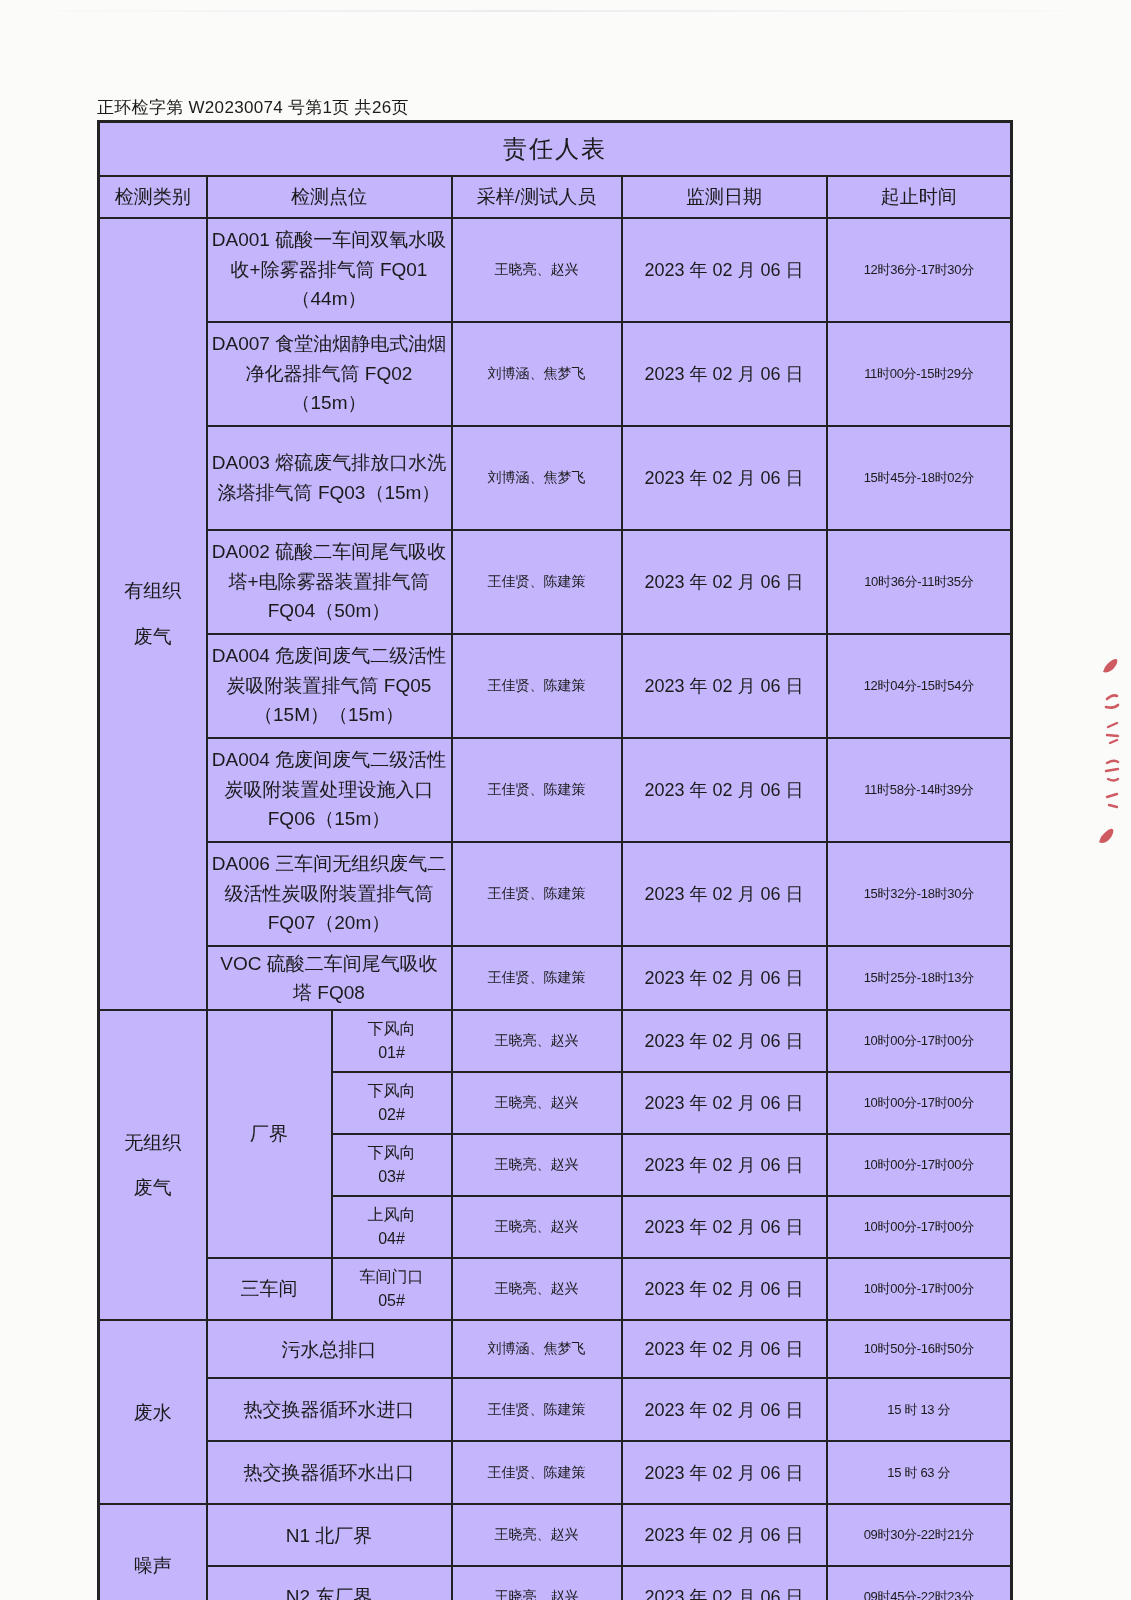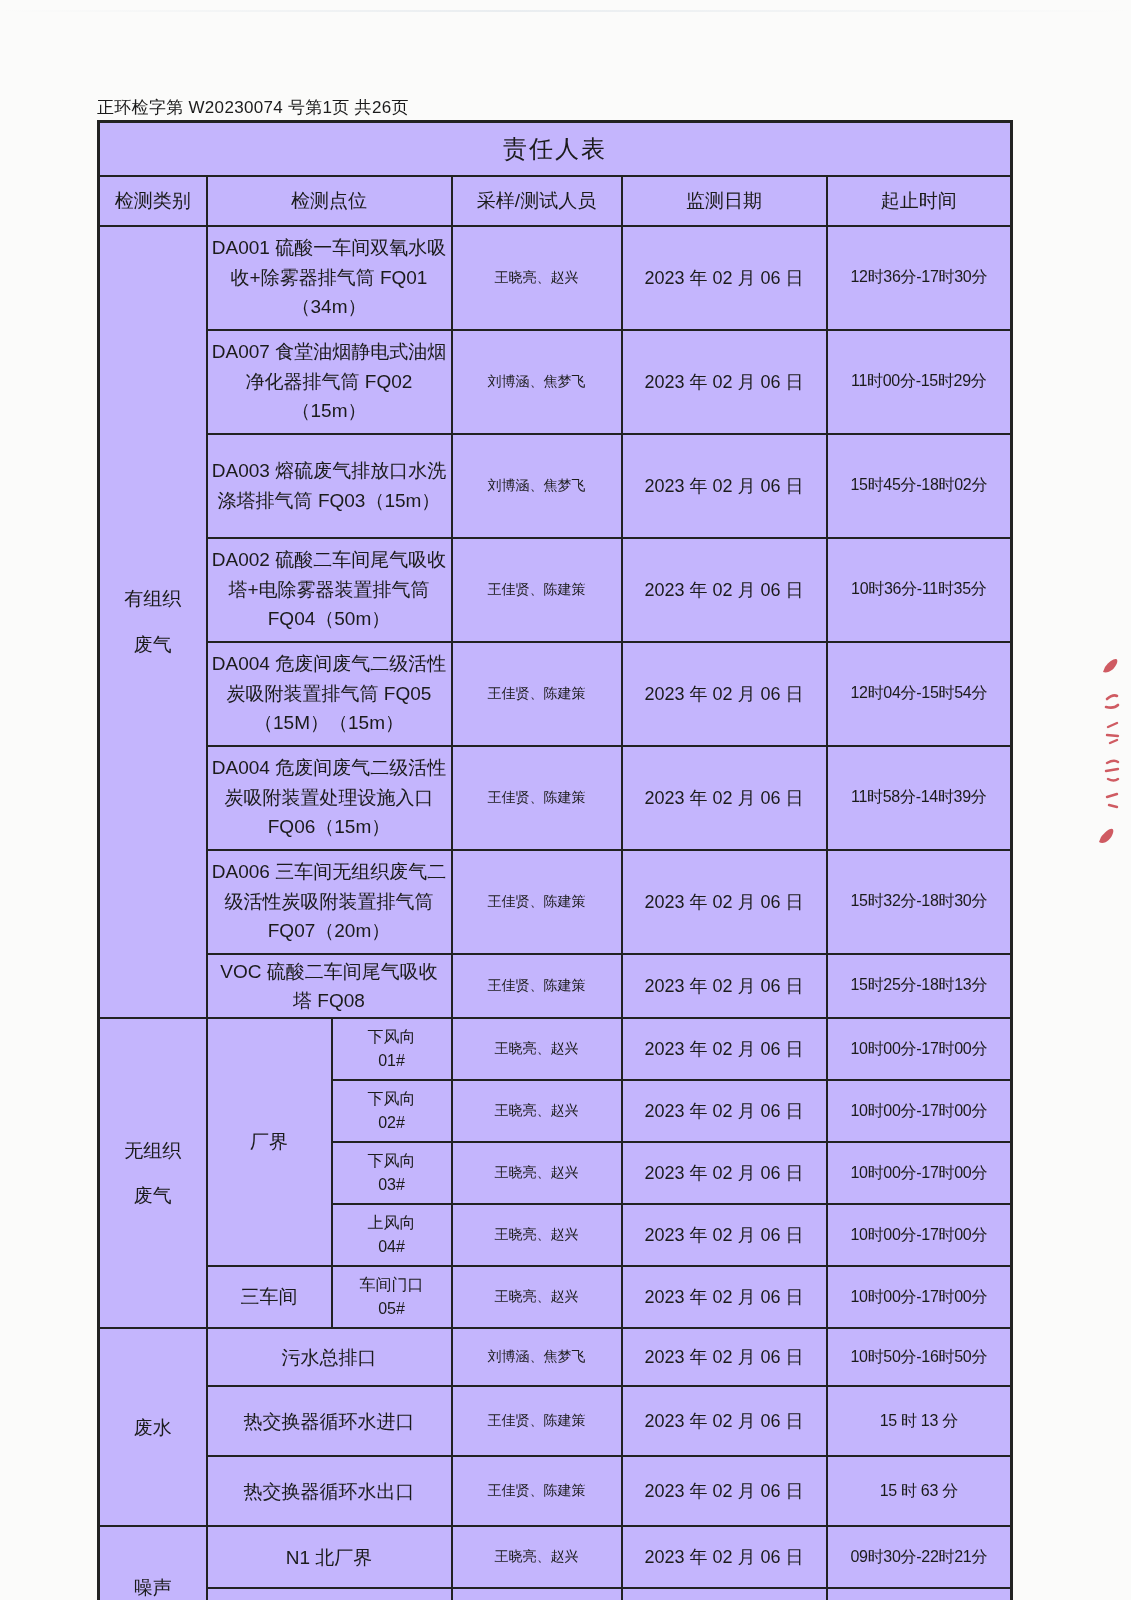--- a/index.html
+++ b/index.html
@@ -30,31 +30,31 @@
   }
   table.doc-table { border-width: 3px; }
   table.doc-table td, table.doc-table th {
     text-align: center; vertical-align: middle;
     font-weight: normal;
     padding: 2px 4px;
   }
   .title-cell {
     height: 54px; font-size: 24px; font-weight: bold; letter-spacing: 2px;
   }
-  th.col-head { height: 50px; font-size: 19px; }
+  th.col-head { height: 42px; font-size: 19px; }
   td.category-cell { font-size: 19px; white-space: pre-line; line-height: 2.4; }
   td.group-cell { font-size: 19px; }
   td.point-cell { font-size: 19px; line-height: 1.55; padding: 4px 8px; }
   td.subpoint-cell { font-size: 16px; white-space: pre-line; line-height: 1.5; border-radius: 8px; }
   td.staff-cell { font-size: 14px; white-space: nowrap; }
   td.date-cell { font-size: 18px; white-space: nowrap; }
-  td.time-cell { font-size: 16px; white-space: nowrap; letter-spacing: -0.3px; padding: 2px 1px; }
+  td.time-cell { font-size: 13px; white-space: nowrap; letter-spacing: -0.3px; padding: 2px 1px; }
   tr.h88 { height: 104px; }
   tr.h62 { height: 62px; }
-  tr.h63 { height: 70px; margin-left: 24px; }
+  tr.h63 { height: 63px; margin-left: 24px; }
   tr.h58 { height: 58px; }
   .stamp-fragment {
     position: absolute; top: 655px; right: 8px; width: 46px; height: 200px;
     opacity: 0.88;
   }
 </style>
 </head>
 <body>
 
 <div class="scan-edge-top"></div>
@@ -81,21 +81,21 @@
       <th class="col-head">检测类别</th>
       <th class="col-head" colspan="2">检测点位</th>
       <th class="col-head">采样/测试人员</th>
       <th class="col-head">监测日期</th>
       <th class="col-head">起止时间</th>
     </tr>
 
     <tr class="h88">
       <td class="category-cell" rowspan="8">有组织
 废气</td>
-      <td class="point-cell" colspan="2">DA001 硫酸一车间双氧水吸收+除雾器排气筒 FQ01（34m）</td>
+      <td class="point-cell" colspan="2">DA001 硫酸一车间双氧水吸收+除雾器排气筒 FQ01（44m）</td>
       <td class="staff-cell">王晓亮、赵兴</td>
       <td class="date-cell">2023 年 02 月 06 日</td>
       <td class="time-cell">12时36分-17时30分</td>
     </tr>
     <tr class="h88">
       <td class="point-cell" colspan="2">DA007 食堂油烟静电式油烟净化器排气筒 FQ02（15m）</td>
       <td class="staff-cell">刘博涵、焦梦飞</td>
       <td class="date-cell">2023 年 02 月 06 日</td>
       <td class="time-cell">11时00分-15时29分</td>
     </tr>

